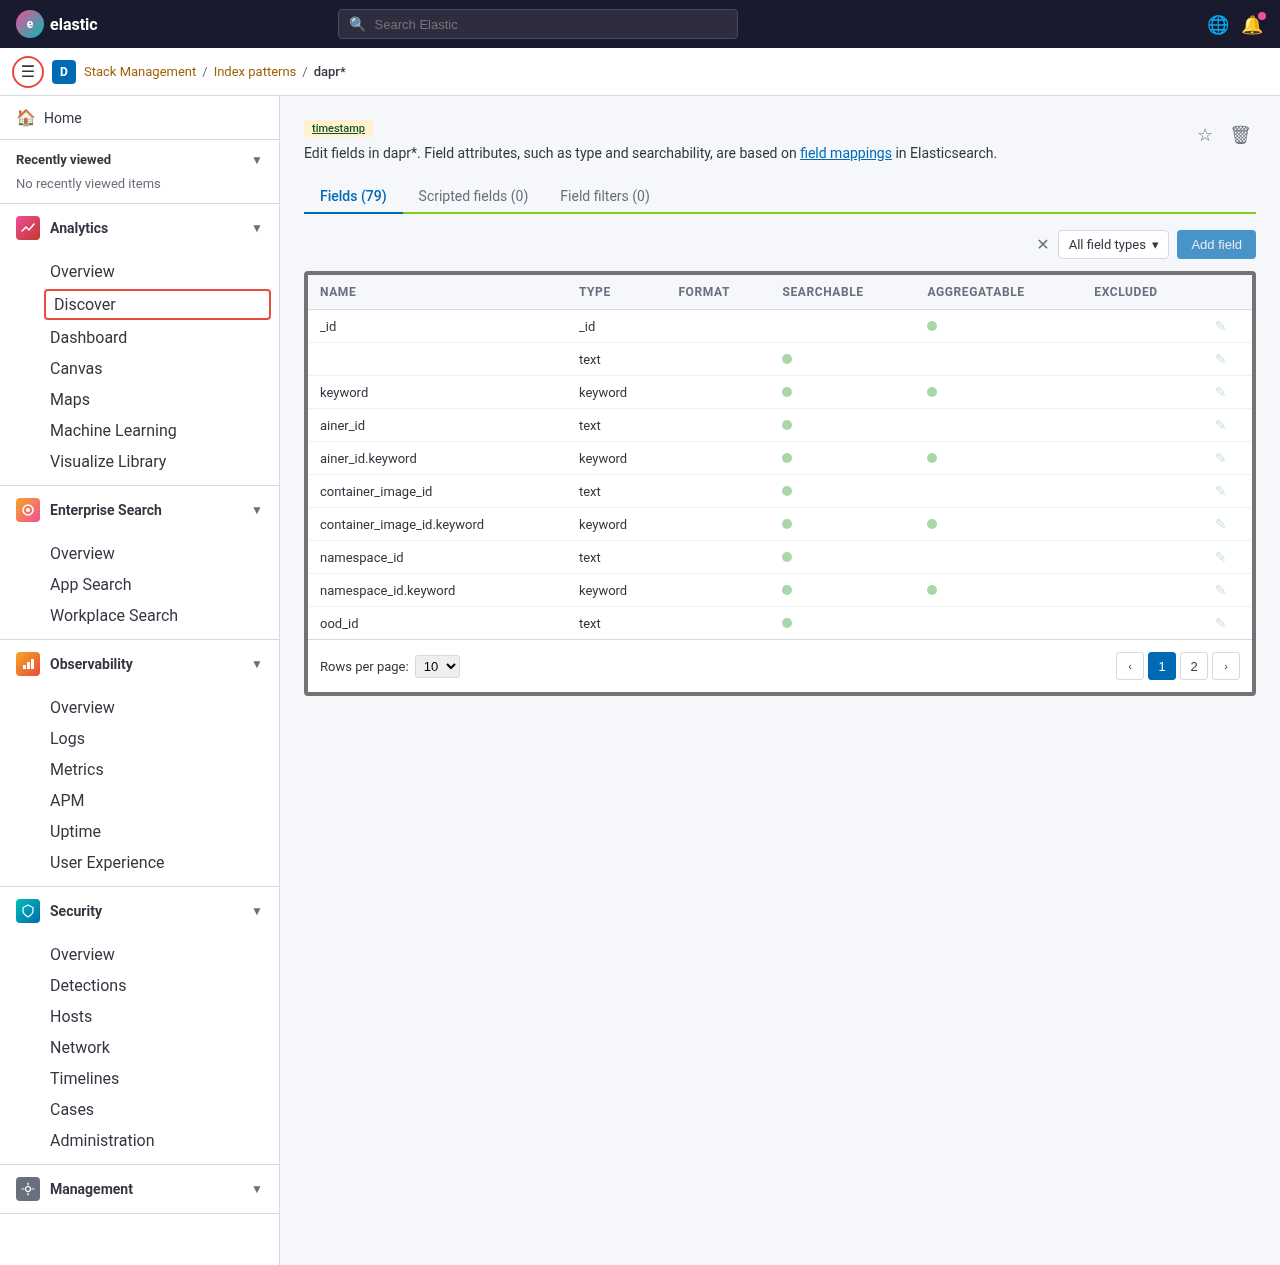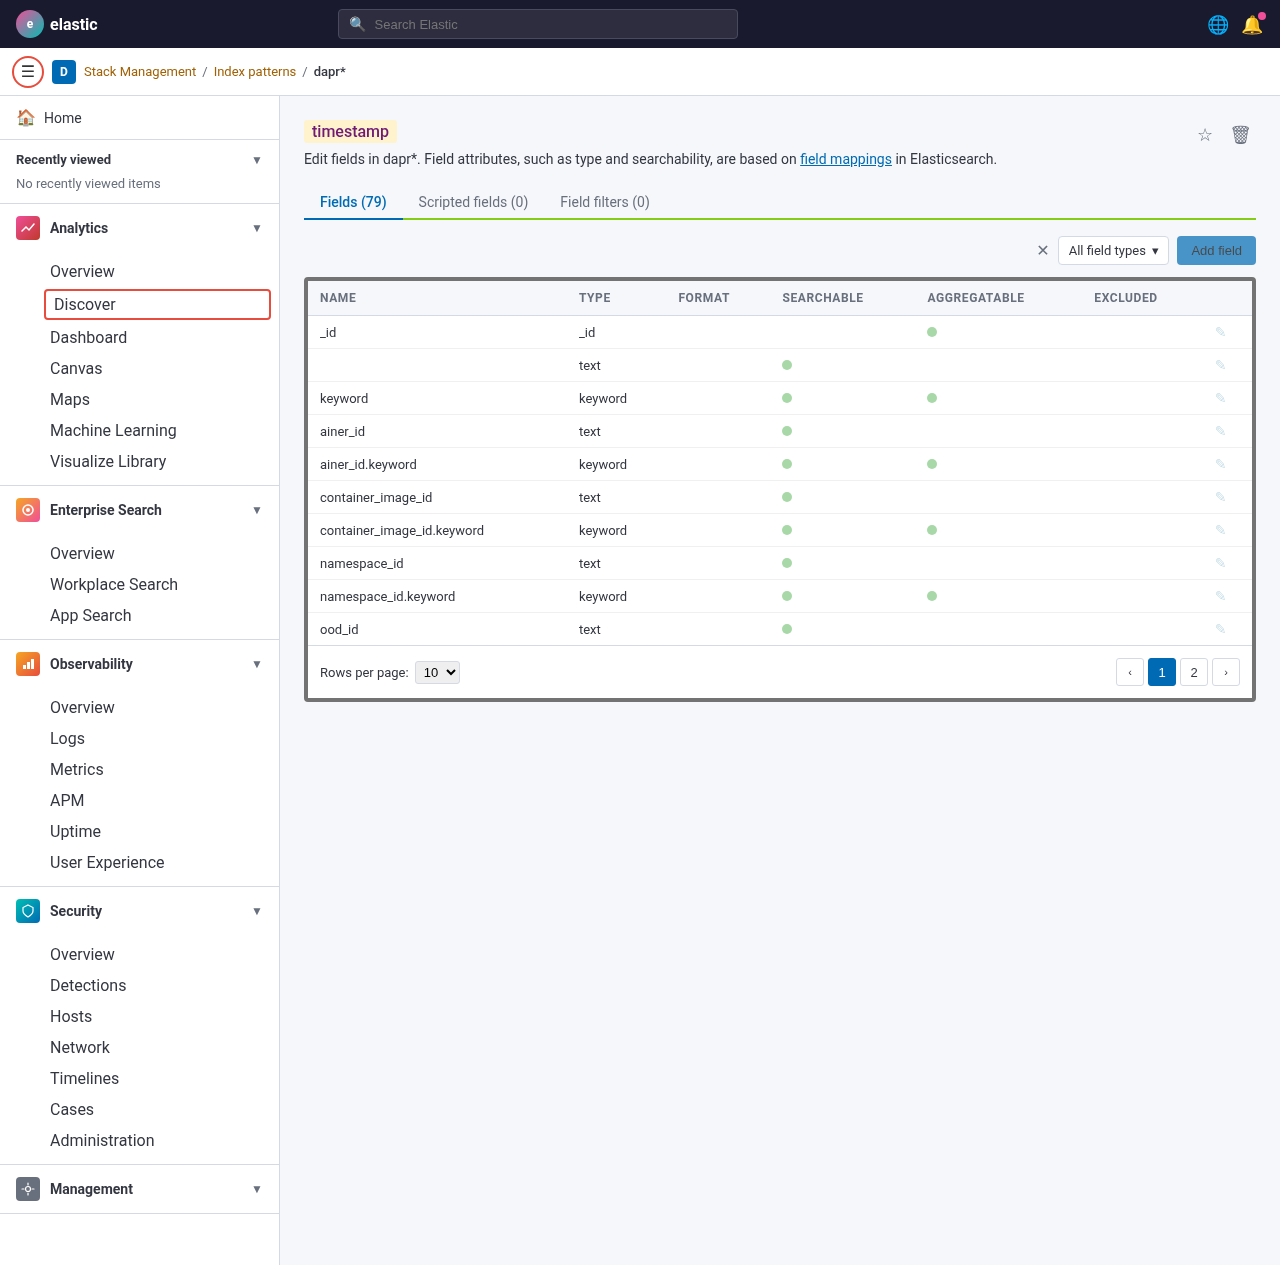--- a/index.html
+++ b/index.html
@@ -186,25 +186,26 @@
       display: flex; align-items: flex-start; justify-content: space-between;
       margin-bottom: 16px;
     }
     .page-title-area { flex: 1; }
     .page-title {
       font-size: 26px; font-weight: 700; color: #343741;
       display: flex; align-items: center; gap: 8px;
     }
     .timestamp-badge {
       background: #fff3cd;
-      color: #701a75;
+      color: #14532d;
       padding: 2px 8px;
       border-radius: 3px;
-      font-size: 16px;
+      font-size: 11px;
       font-weight: 500;
+      text-decoration: underline;
     }
     .page-subtitle {
       font-size: 14px; color: #343741; margin-top: 6px; line-height: 1.5;
     }
     .field-mappings-link { color: #006bb4; cursor: pointer; text-decoration: underline; }
     .header-actions { display: flex; gap: 8px; }
     .icon-btn {
       background: transparent; border: none; cursor: pointer;
       color: #69707d; font-size: 18px; padding: 4px;
     }
@@ -243,21 +244,21 @@
       display: flex; align-items: center; gap: 6px;
       border: 1px solid #d3dae6;
       border-radius: 4px;
       padding: 6px 10px;
       background: #fff;
       cursor: pointer;
       font-size: 13px; color: #343741;
     }
     .add-field-btn {
       background: #006bb4;
-      color: #000000;
+      color: #e5e5e5;
       border: none;
       border-radius: 4px;
       padding: 7px 14px;
       font-size: 13px;
       cursor: pointer;
       opacity: 0.7;
     }
 
     
     .fields-table {
@@ -401,22 +402,22 @@
           <svg width="14" height="14" viewBox="0 0 14 14" fill="none">
               <circle cx="7" cy="7" r="5" stroke="white" stroke-width="1.5"></circle>
               <circle cx="7" cy="7" r="2" fill="white"></circle>
             </svg>
         </div>
         <span class="section-title">Enterprise Search</span>
         <span class="section-chevron">▼</span>
       </div>
       <div class="section-items">
         <div class="section-item">Overview</div>
+        <div class="section-item">App Search</div>
         <div class="section-item">Workplace Search</div>
-        <div class="section-item">App Search</div>
       </div>
     </div>
 
     <div class="section-group">
       <div class="section-header">
         <div class="section-icon observability-icon">
           <svg width="14" height="14" viewBox="0 0 14 14" fill="none">
               <rect x="2" y="8" width="3" height="4" fill="white"></rect>
               <rect x="6" y="5" width="3" height="7" fill="white"></rect>
               <rect x="10" y="2" width="3" height="10" fill="white"></rect>

